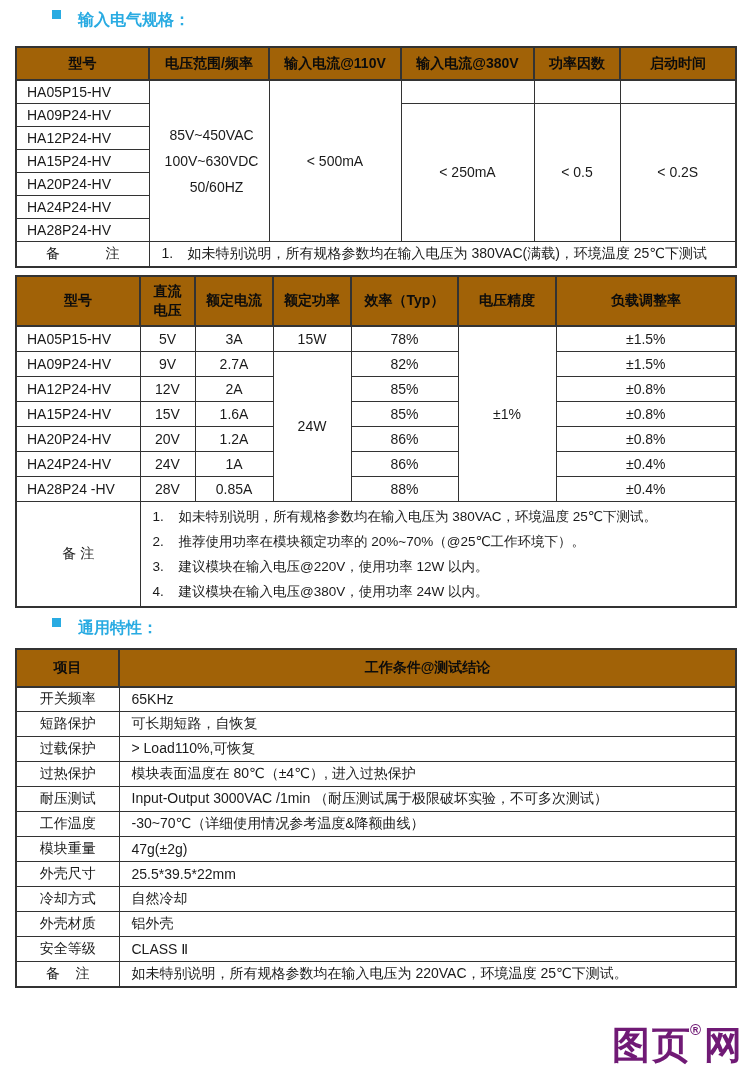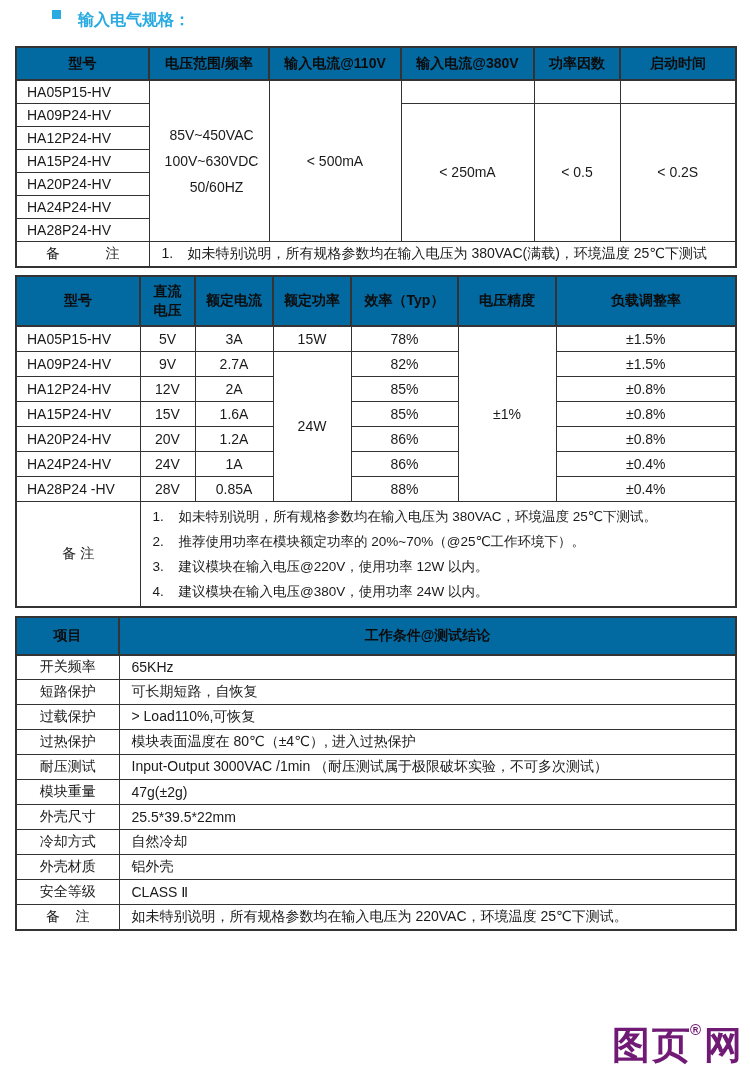--- a/index.html
+++ b/index.html
@@ -22,21 +22,21 @@
   }
   .sec-title .bullet { width: 9px; height: 9px; background: #29abe2; margin-right: 17px; flex: 0 0 auto; }
 
   
   table.spec-table {
     border-collapse: collapse; table-layout: fixed;
     margin-left: 15px; width: 720px;
     border: 2.5px solid #333;
   }
   .spec-table th {
-    background: #0369a1; color: #0c0c0c;
+    background: #a16207; color: #0c0c0c;
     font-size: 14px; font-weight: bold;
     border: 2px solid #333; padding: 0 2px;
     text-align: center; vertical-align: middle;
   }
   .spec-table td {
     border: 1.5px solid #333;
     font-size: 14px; text-align: center; vertical-align: middle;
     padding: 0 4px; color: #1a1a1a;
   }
   .model-cell { text-align: left !important; padding-left: 10px !important; }
@@ -259,20 +259,24 @@
             <div class="note-line">
               <span class="num">4.</span>
               <span>建议模块在输入电压@380V，使用功率 24W 以内。</span>
             </div>
           </div>
         </td>
       </tr>
     </tbody>
   </table>
 
+  <div class="sec-title mt-d">
+    <span class="bullet"></span>
+    <span>通用特性：</span>
+  </div>
 
   <table class="spec-table t3 mt-e">
     <colgroup>
         <col style="width:103px">
         <col style="width:617px">
       </colgroup>
     <thead>
       <tr>
         <th>项目</th>
         <th>工作条件@测试结论</th>
@@ -293,20 +297,24 @@
       </tr>
       <tr>
         <td class="label-cell">过热保护</td>
         <td class="value-cell">模块表面温度在 80℃（±4℃）, 进入过热保护</td>
       </tr>
       <tr>
         <td class="label-cell">耐压测试</td>
         <td class="value-cell">Input-Output   3000VAC /1min  （耐压测试属于极限破坏实验，不可多次测试）</td>
       </tr>
       <tr>
+        <td class="label-cell">工作温度</td>
+        <td class="value-cell">-30~70℃（详细使用情况参考温度&amp;降额曲线）</td>
+      </tr>
+      <tr>
         <td class="label-cell">模块重量</td>
         <td class="value-cell">47g(±2g)</td>
       </tr>
       <tr>
         <td class="label-cell">外壳尺寸</td>
         <td class="value-cell">25.5*39.5*22mm</td>
       </tr>
       <tr>
         <td class="label-cell">冷却方式</td>
         <td class="value-cell">自然冷却</td>

